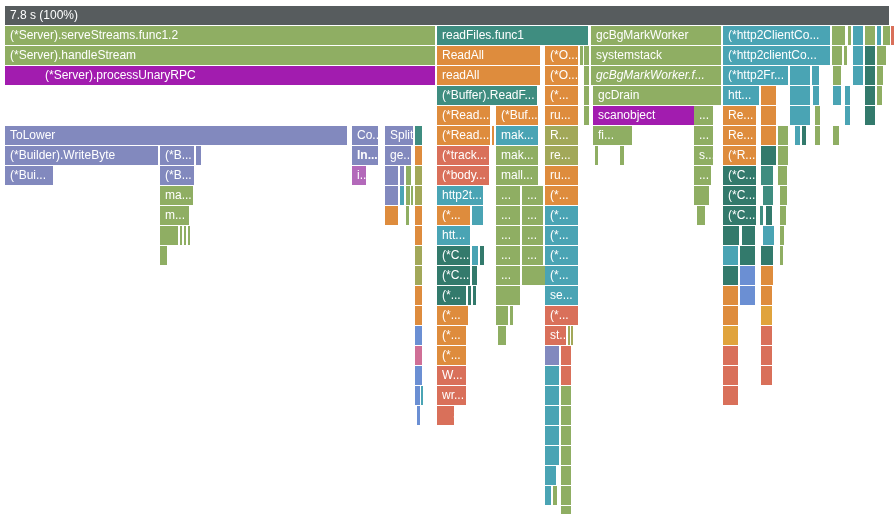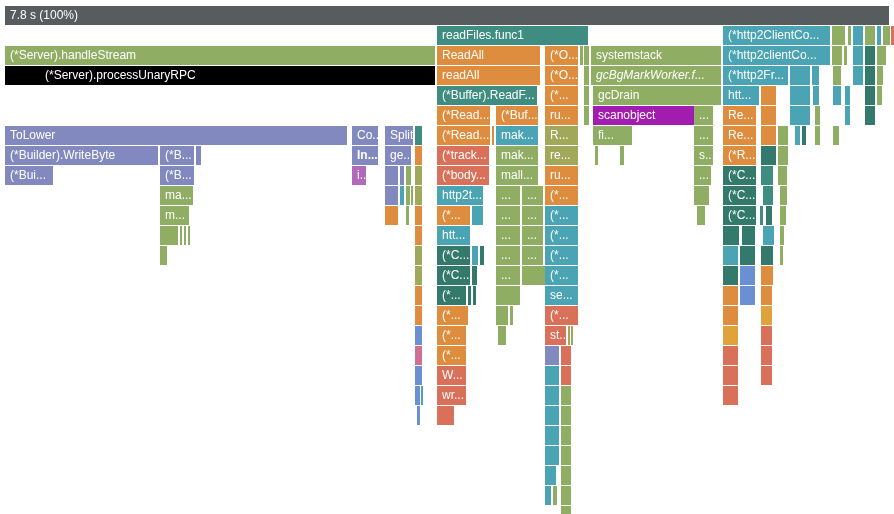--- a/index.html
+++ b/index.html
@@ -27,42 +27,44 @@
     padding-left: 5px;
     cursor: pointer;
   }
   .frame.nolabel { padding-left: 0; }
 </style>
 </head>
 <body>
 
 <div class="flamegraph" id="fg">
     <div class="frame" style="left: 5px; top: 5.5px; width: 884px; background: rgb(87, 92, 94);">7.8 s (100%)</div>
+    <div class="frame" style="left: 5px; top: 25.5px; width: 430px; background: rgb(143, 174, 99);">(*Server).serveStreams.func1.2</div>
     <div class="frame" style="left: 437px; top: 25.5px; width: 151px; background: rgb(63, 141, 128);">readFiles.func1</div>
+    <div class="frame" style="left: 591px; top: 25.5px; width: 130px; background: rgb(143, 174, 99);">gcBgMarkWorker</div>
     <div class="frame" style="left: 723px; top: 25.5px; width: 107px; background: rgb(74, 164, 180);">(*http2ClientCo...</div>
     <div class="frame nolabel" style="left: 832px; top: 25.5px; width: 13px; background: rgb(143, 174, 99);"></div>
     <div class="frame nolabel" style="left: 848px; top: 25.5px; width: 3px; background: rgb(143, 174, 99);"></div>
     <div class="frame nolabel" style="left: 853px; top: 25.5px; width: 10px; background: rgb(74, 164, 180);"></div>
     <div class="frame nolabel" style="left: 865px; top: 25.5px; width: 10px; background: rgb(143, 174, 99);"></div>
     <div class="frame nolabel" style="left: 877px; top: 25.5px; width: 4px; background: rgb(74, 164, 180);"></div>
     <div class="frame nolabel" style="left: 883px; top: 25.5px; width: 7px; background: rgb(143, 174, 99);"></div>
     <div class="frame nolabel" style="left: 891px; top: 25.5px; width: 3px; background: rgb(217, 112, 90);"></div>
     <div class="frame" style="left: 5px; top: 45.5px; width: 430px; background: rgb(143, 174, 99);">(*Server).handleStream</div>
     <div class="frame" style="left: 437px; top: 45.5px; width: 103px; background: rgb(222, 140, 61);">ReadAll</div>
     <div class="frame" style="left: 545px; top: 45.5px; width: 33px; background: rgb(222, 140, 61);">(*O...</div>
     <div class="frame nolabel" style="left: 580px; top: 45.5px; width: 3px; background: rgb(143, 174, 99);"></div>
     <div class="frame nolabel" style="left: 584px; top: 45.5px; width: 5px; background: rgb(143, 174, 99);"></div>
     <div class="frame" style="left: 591px; top: 45.5px; width: 130px; background: rgb(143, 174, 99);">systemstack</div>
     <div class="frame" style="left: 723px; top: 45.5px; width: 107px; background: rgb(74, 164, 180);">(*http2clientCo...</div>
     <div class="frame nolabel" style="left: 832px; top: 45.5px; width: 10px; background: rgb(143, 174, 99);"></div>
     <div class="frame nolabel" style="left: 844px; top: 45.5px; width: 3px; background: rgb(143, 174, 99);"></div>
     <div class="frame nolabel" style="left: 853px; top: 45.5px; width: 10px; background: rgb(74, 164, 180);"></div>
     <div class="frame nolabel" style="left: 865px; top: 45.5px; width: 10px; background: rgb(51, 122, 108);"></div>
     <div class="frame nolabel" style="left: 877px; top: 45.5px; width: 9px; background: rgb(143, 174, 99);"></div>
-    <div class="frame" style="left: 5px; top: 65.5px; width: 430px; background: #000000; padding-left: 40px;">(*Server).processUnaryRPC</div>
+    <div class="frame" style="left: 5px; top: 65.5px; width: 430px; background: #a21caf; padding-left: 40px;">(*Server).processUnaryRPC</div>
     <div class="frame" style="left: 437px; top: 65.5px; width: 103px; background: rgb(222, 140, 61);">readAll</div>
     <div class="frame" style="left: 545px; top: 65.5px; width: 33px; background: rgb(222, 140, 61);">(*O...</div>
     <div class="frame nolabel" style="left: 584px; top: 65.5px; width: 5px; background: rgb(143, 174, 99);"></div>
     <div class="frame" style="left: 591px; top: 65.5px; width: 130px; background: rgb(143, 174, 99); font-style: italic;">gcBgMarkWorker.f...</div>
     <div class="frame" style="left: 723px; top: 65.5px; width: 65px; background: rgb(74, 164, 180);">(*http2Fr...</div>
     <div class="frame nolabel" style="left: 790px; top: 65.5px; width: 20px; background: rgb(74, 164, 180);"></div>
     <div class="frame nolabel" style="left: 812px; top: 65.5px; width: 7px; background: rgb(74, 164, 180);"></div>
     <div class="frame nolabel" style="left: 833px; top: 65.5px; width: 8px; background: rgb(143, 174, 99);"></div>
     <div class="frame nolabel" style="left: 853px; top: 65.5px; width: 10px; background: rgb(74, 164, 180);"></div>
     <div class="frame nolabel" style="left: 865px; top: 65.5px; width: 10px; background: rgb(51, 122, 108);"></div>

